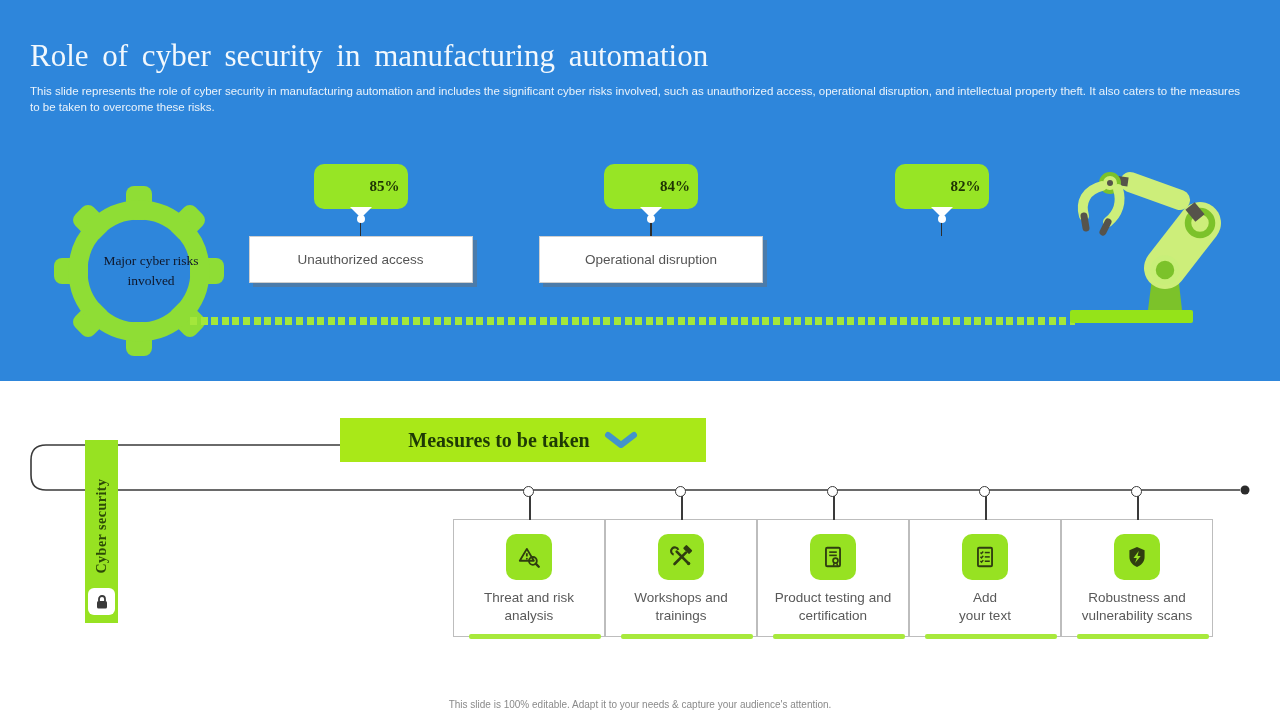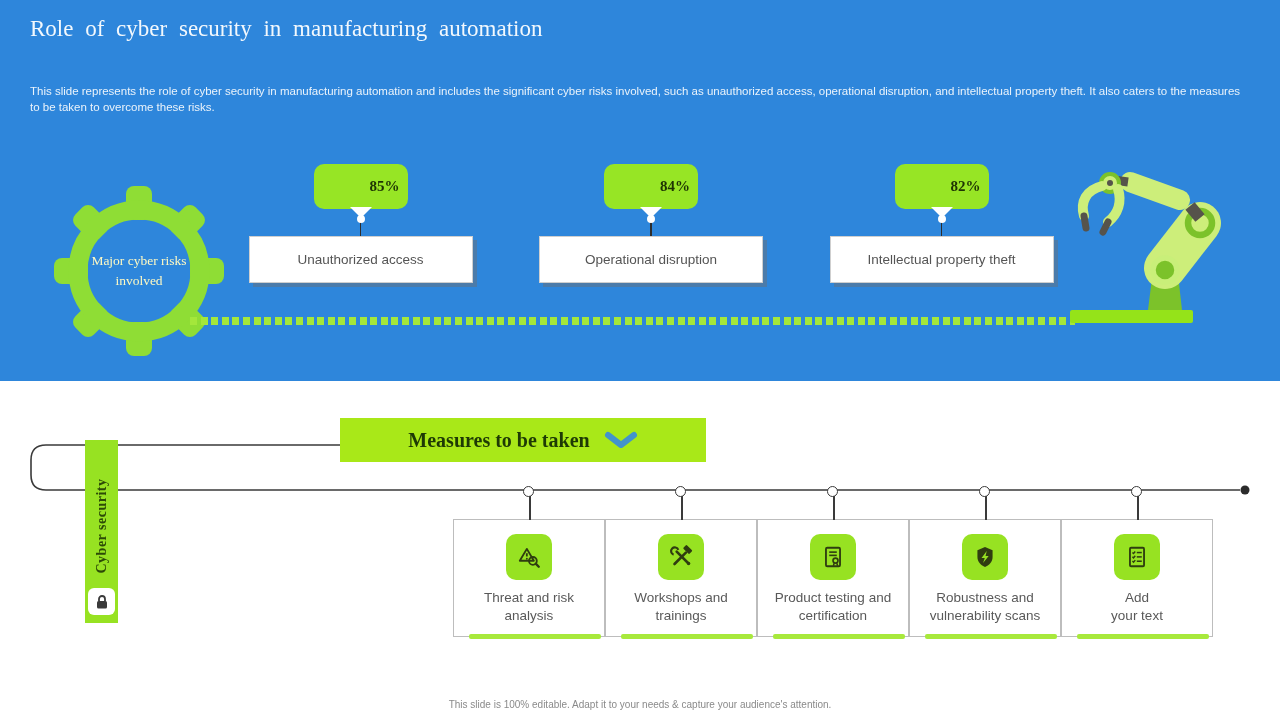--- a/index.html
+++ b/index.html
@@ -1,27 +1,27 @@
 <!DOCTYPE html>
 <html><head>
 <meta charset="utf-8">
 <style>
   html,body{margin:0;padding:0;background:#fff;}
   .slide{position:relative;width:1280px;height:720px;background:#ffffff;overflow:hidden;
          font-family:"Liberation Sans",sans-serif;}
   
   .hero{position:absolute;left:0;top:0;width:1280px;height:381px;background:#2E86DB;}
-  .title{position:absolute;left:30px;top:16px;width:1100px;color:#F2F8FD;
-         font-family:"Liberation Serif",serif;font-size:23px;font-weight:400;word-spacing:6px;}
+  .title{position:absolute;left:30px;top:38px;width:1100px;color:#F2F8FD;
+         font-family:"Liberation Serif",serif;font-size:31px;font-weight:400;word-spacing:6px;}
   .desc{position:absolute;left:30px;top:84px;width:1212px;color:#EAF3FB;
         font-size:11.5px;line-height:1.38;}
   
   .gear-wrap{position:absolute;left:54px;top:186px;width:170px;height:170px;}
-  .gear-label{position:absolute;left:0;top:0;width:170px;height:170px;display:flex;align-items:center;justify-content:center;
-              text-align:center;color:#fef9c3;font-family:"Liberation Serif",serif;font-size:13.5px;line-height:1.45;padding:0 34px;box-sizing:border-box;}
+  .gear-label{position:absolute;left:12px;top:0;width:170px;height:170px;display:flex;align-items:center;justify-content:center;
+              text-align:center;color:#0f172a;font-family:"Liberation Serif",serif;font-size:13.5px;line-height:1.45;padding:0 34px;box-sizing:border-box;}
   
   .dotline{position:absolute;left:190px;top:317px;width:885px;height:8px;
            background:repeating-linear-gradient(90deg,#A4E73B 0 7px,transparent 7px 10.6px);}
   
   .risks{position:absolute;left:258px;top:164px;width:786px;display:flex;justify-content:space-between;}
   .risk-col{width:205px;display:flex;flex-direction:column;align-items:center;}
   .bubble{width:46px;height:45px;background:#97E525;border-radius:10px;display:flex;align-items:center;justify-content:center;
           color:#1E3404;font-family:"Liberation Serif",serif;font-weight:bold;font-size:15px;padding-left:48px;}
   .pointer{width:0;height:0;border-left:11px solid transparent;border-right:11px solid transparent;
            border-top:11px solid #ffffff;margin-top:-2px;position:relative;}
@@ -141,21 +141,20 @@
           <div class="bubble">84%</div>
           <div class="pointer"></div>
           <div class="drop"></div>
           <div class="risk-box">Operational disruption</div>
         </div>
 
         <div class="risk-col">
           <div class="bubble">82%</div>
           <div class="pointer"></div>
           <div class="drop"></div>
-          <div class="risk-box">Intellectual property theft</div>
         </div>
 
     </div>
 
     <svg style="position:absolute;left:1062px;top:158px" width="160" height="170" viewBox="0 0 160 170">
       <rect x="8" y="152" width="123" height="13" rx="2" fill="#95E319"></rect>
       <polygon points="86,152 120,152 114,99 93,96" fill="#7CC22A"></polygon>
       <line x1="103" y1="110" x2="138" y2="65" stroke="#CDEE7A" stroke-width="42" stroke-linecap="round"></line>
       <circle cx="138" cy="65" r="12" fill="#CDEE7A" stroke="#7CC22A" stroke-width="6.5"></circle>
       <circle cx="103" cy="112" r="12" fill="#7CC22A" stroke="#C9EF79" stroke-width="5.5"></circle>
@@ -233,37 +232,37 @@
 certification</div>
         <span class="m-under"></span>
       </div>
 
 
       <div class="m-item">
         <span class="node-drop"></span>
         <span class="node"></span>
         <div class="m-icon">
           <svg width="26" height="26" viewBox="0 0 24 24">
+            <use href="#sym-list"></use>
+          </svg>
+        </div>
+        <div class="m-label">Add
+your text</div>
+        <span class="m-under"></span>
+      </div>
+
+      <div class="m-item">
+        <span class="node-drop"></span>
+        <span class="node"></span>
+        <div class="m-icon">
+          <svg width="26" height="26" viewBox="0 0 24 24">
             <use href="#sym-shield"></use>
           </svg>
         </div>
         <div class="m-label">Robustness and
 vulnerability scans</div>
         <span class="m-under"></span>
       </div>
 
-      <div class="m-item">
-        <span class="node-drop"></span>
-        <span class="node"></span>
-        <div class="m-icon">
-          <svg width="26" height="26" viewBox="0 0 24 24">
-            <use href="#sym-list"></use>
-          </svg>
-        </div>
-        <div class="m-label">Add
-your text</div>
-        <span class="m-under"></span>
-      </div>
-
   </div>
 
   <div class="footer">This slide is 100% editable. Adapt it to your needs &amp; capture your audience's attention.</div>
 </div>
 
 </body></html>

